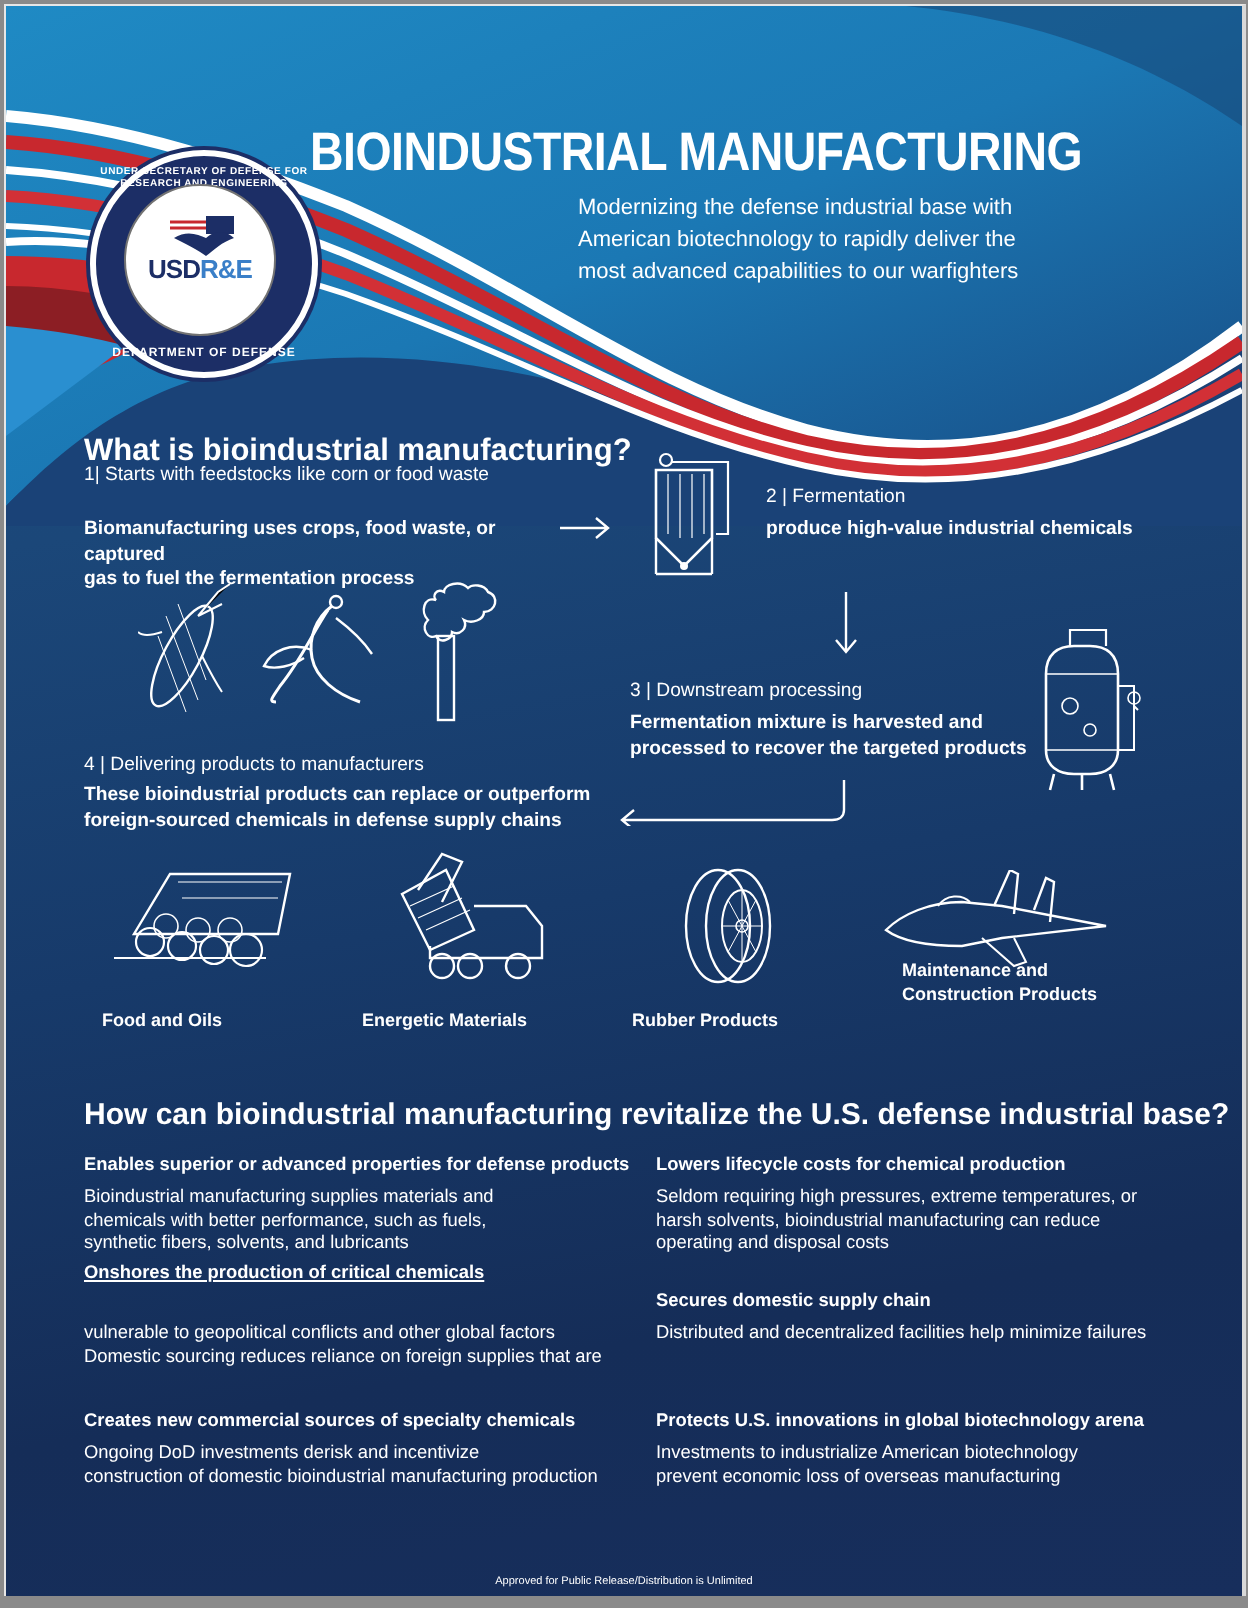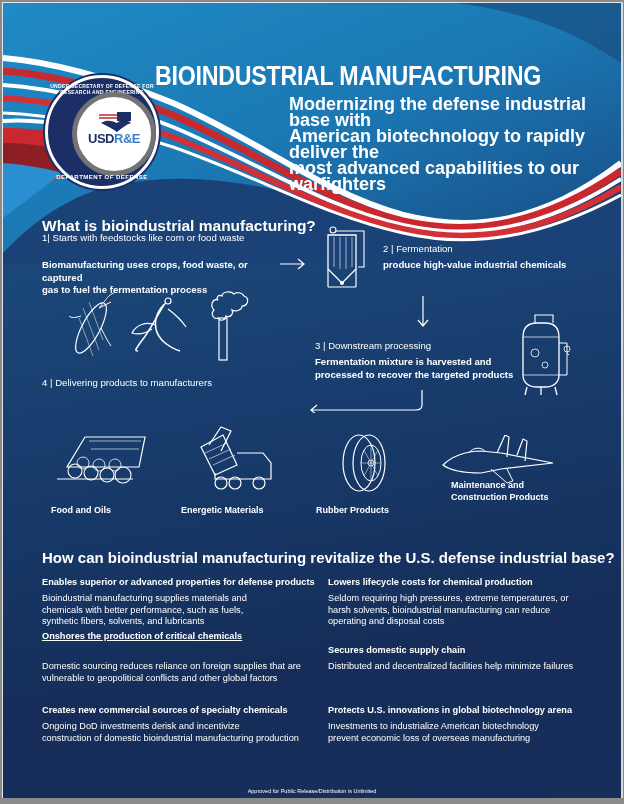--- a/index.html
+++ b/index.html
@@ -3,28 +3,28 @@
 <meta charset="utf-8">
 <style>
   html, body { margin:0; padding:0; }
   body { width:624px; height:804px; background:#8a8a8a; position:relative; overflow:hidden; font-family:"Liberation Sans", sans-serif; }
   .page { position:absolute; left:2px; top:2px; width:618px; height:795px; overflow:hidden;
     background: linear-gradient(170deg, #1a4c80 0%, #1b4779 30%, #173a6a 55%, #152d58 80%, #172e5c 100%);
     border-right:2px solid #d8d8d8; border-left:1px solid #e6e6e6; border-top:1px solid #e6e6e6; }
   .header-bg { position:absolute; left:0; top:0; width:100%; height:260px; }
   .seal { position:absolute; left:42px; top:72px; width:108px; height:108px; border-radius:50%;
     background:#1c2e66; border:3px solid #ffffff; box-shadow:0 0 0 2px #1c2e66; }
-  .seal-inner { position:absolute; left:24px; top:14px; width:74px; height:74px; border-radius:50%; background:#ffffff; border:5px solid #737373; }
+  .seal-inner { position:absolute; left:14px; top:14px; width:74px; height:74px; border-radius:50%; background:#ffffff; border:1px solid #737373; }
   .seal-text { position:absolute; left:0; top:34px; width:100%; text-align:center; font-weight:bold; font-size:13px; color:#1c2e66; letter-spacing:-0.5px; }
   .seal-text .re { color:#3a7fc8; }
   .seal-bottom { position:absolute; left:0; bottom:6px; width:100%; text-align:center; font-size:6px; font-weight:bold; color:#fff; letter-spacing:0.5px; }
   .seal-top { position:absolute; left:0; top:5px; width:100%; text-align:center; font-size:5px; font-weight:bold; color:#fff; letter-spacing:0.3px; }
   .eagle { position:absolute; left:20px; top:14px; width:36px; height:22px; }
   .title { position:absolute; left:152px; top:58px; color:#ffffff; font-weight:bold; font-size:27px; letter-spacing:-0.3px; font-family:"Liberation Sans", sans-serif; transform:scaleX(0.86); transform-origin:left; white-space:nowrap; }
-  .subtitle { position:absolute; left:286px; top:93px; width:330px; color:#ffffff; font-weight:bold; font-size:18px; line-height:16px; }
+  .subtitle { position:absolute; left:286px; top:93px; width:330px; color:#ffffff; font-weight:normal; font-size:11px; line-height:16px; }
   h2 { margin:0; color:#fff; font-weight:bold; }
   .sec1 { position:absolute; left:39px; top:214px; font-size:15.5px; }
   .small-head { position:absolute; color:#fff; font-size:9.6px; white-space:nowrap; }
   .small-body { position:absolute; color:#fff; font-size:9.6px; line-height:12.5px; font-weight:bold; }
   .arrow { position:absolute; }
   .icon { position:absolute; }
   .prod-label { position:absolute; color:#fff; font-size:9px; font-weight:bold; line-height:12px; }
   .sec2 { position:absolute; left:39px; top:546px; font-size:15px; white-space:nowrap; }
   .b-head { position:absolute; color:#fff; font-size:9.2px; font-weight:bold; white-space:nowrap; }
   .b-body { position:absolute; color:#fff; font-size:9.2px; line-height:11.5px; }
@@ -140,20 +140,24 @@
     <circle cx="30" cy="52" r="3" fill="none" stroke="#fff" stroke-width="0.8"></circle>
     <path d="M44,30 H52 V62 H44 M52,40 L54,42" stroke="#fff" stroke-width="1" fill="none"></path>
     <circle cx="52" cy="36" r="3" fill="none" stroke="#fff" stroke-width="0.8"></circle>
     <path d="M12,74 L10,82 M40,74 L42,82 M26,74 V82" stroke="#fff" stroke-width="1.3"></path>
   </svg>
   <svg class="arrow" style="left:305px; top:386px;" width="118" height="24">
     <path d="M114,1 V16 C114,19 112,21 108,21 H3 M9,16 L3,21 L9,26" stroke="#fff" stroke-width="1.2" fill="none"></path>
   </svg>
 
   <div class="small-head" style="left:39px; top:374px;">4 | Delivering products to manufacturers</div>
+  <div class="small-body" style="left:39px; top:389px; width:270px;">
+    <div>These bioindustrial products can replace or outperform</div>
+    <div>foreign-sourced chemicals in defense supply chains</div>
+  </div>
 
   <svg class="icon" style="left:50px; top:432px;" width="96" height="56" viewBox="0 0 96 56">
     <path d="M32,2 H92 L86,32 H14 Z" fill="none" stroke="#fff" stroke-width="1.2"></path>
     <path d="M36,6 H88 M38,14 H86" stroke="#fff" stroke-width="0.6"></path>
     <circle cx="22" cy="36" r="7" fill="none" stroke="#fff" stroke-width="1.1"></circle>
     <circle cx="38" cy="38" r="7" fill="none" stroke="#fff" stroke-width="1.1"></circle>
     <circle cx="54" cy="40" r="7" fill="none" stroke="#fff" stroke-width="1.1"></circle>
     <circle cx="70" cy="40" r="8" fill="none" stroke="#fff" stroke-width="1.1"></circle>
     <circle cx="30" cy="28" r="6" fill="none" stroke="#fff" stroke-width="0.8"></circle>
     <circle cx="46" cy="30" r="6" fill="none" stroke="#fff" stroke-width="0.8"></circle>
@@ -205,22 +209,22 @@
 
   <div class="b-head" style="left:325px; top:574px;">Lowers lifecycle costs for chemical production</div>
   <div class="b-body" style="left:325px; top:590px;">
     <div>Seldom requiring high pressures, extreme temperatures, or</div>
     <div>harsh solvents, bioindustrial manufacturing can reduce</div>
     <div>operating and disposal costs</div>
   </div>
 
   <div class="b-head" style="left:39px; top:628px;text-decoration:underline;">Onshores the production of critical chemicals</div>
   <div class="b-body" style="left:39px; top:658px;">
+    <div>vulnerable to geopolitical conflicts and other global factors</div>
     <div>Domestic sourcing reduces reliance on foreign supplies that are</div>
-    <div>vulnerable to geopolitical conflicts and other global factors</div>
   </div>
 
   <div class="b-head" style="left:325px; top:642px;">Secures domestic supply chain</div>
   <div class="b-body" style="left:325px; top:658px;">
     <div>Distributed and decentralized facilities help minimize failures</div>
   </div>
 
   <div class="b-head" style="left:39px; top:702px;">Creates new commercial sources of specialty chemicals</div>
   <div class="b-body" style="left:39px; top:718px;">
     <div>Ongoing DoD investments derisk and incentivize</div>

